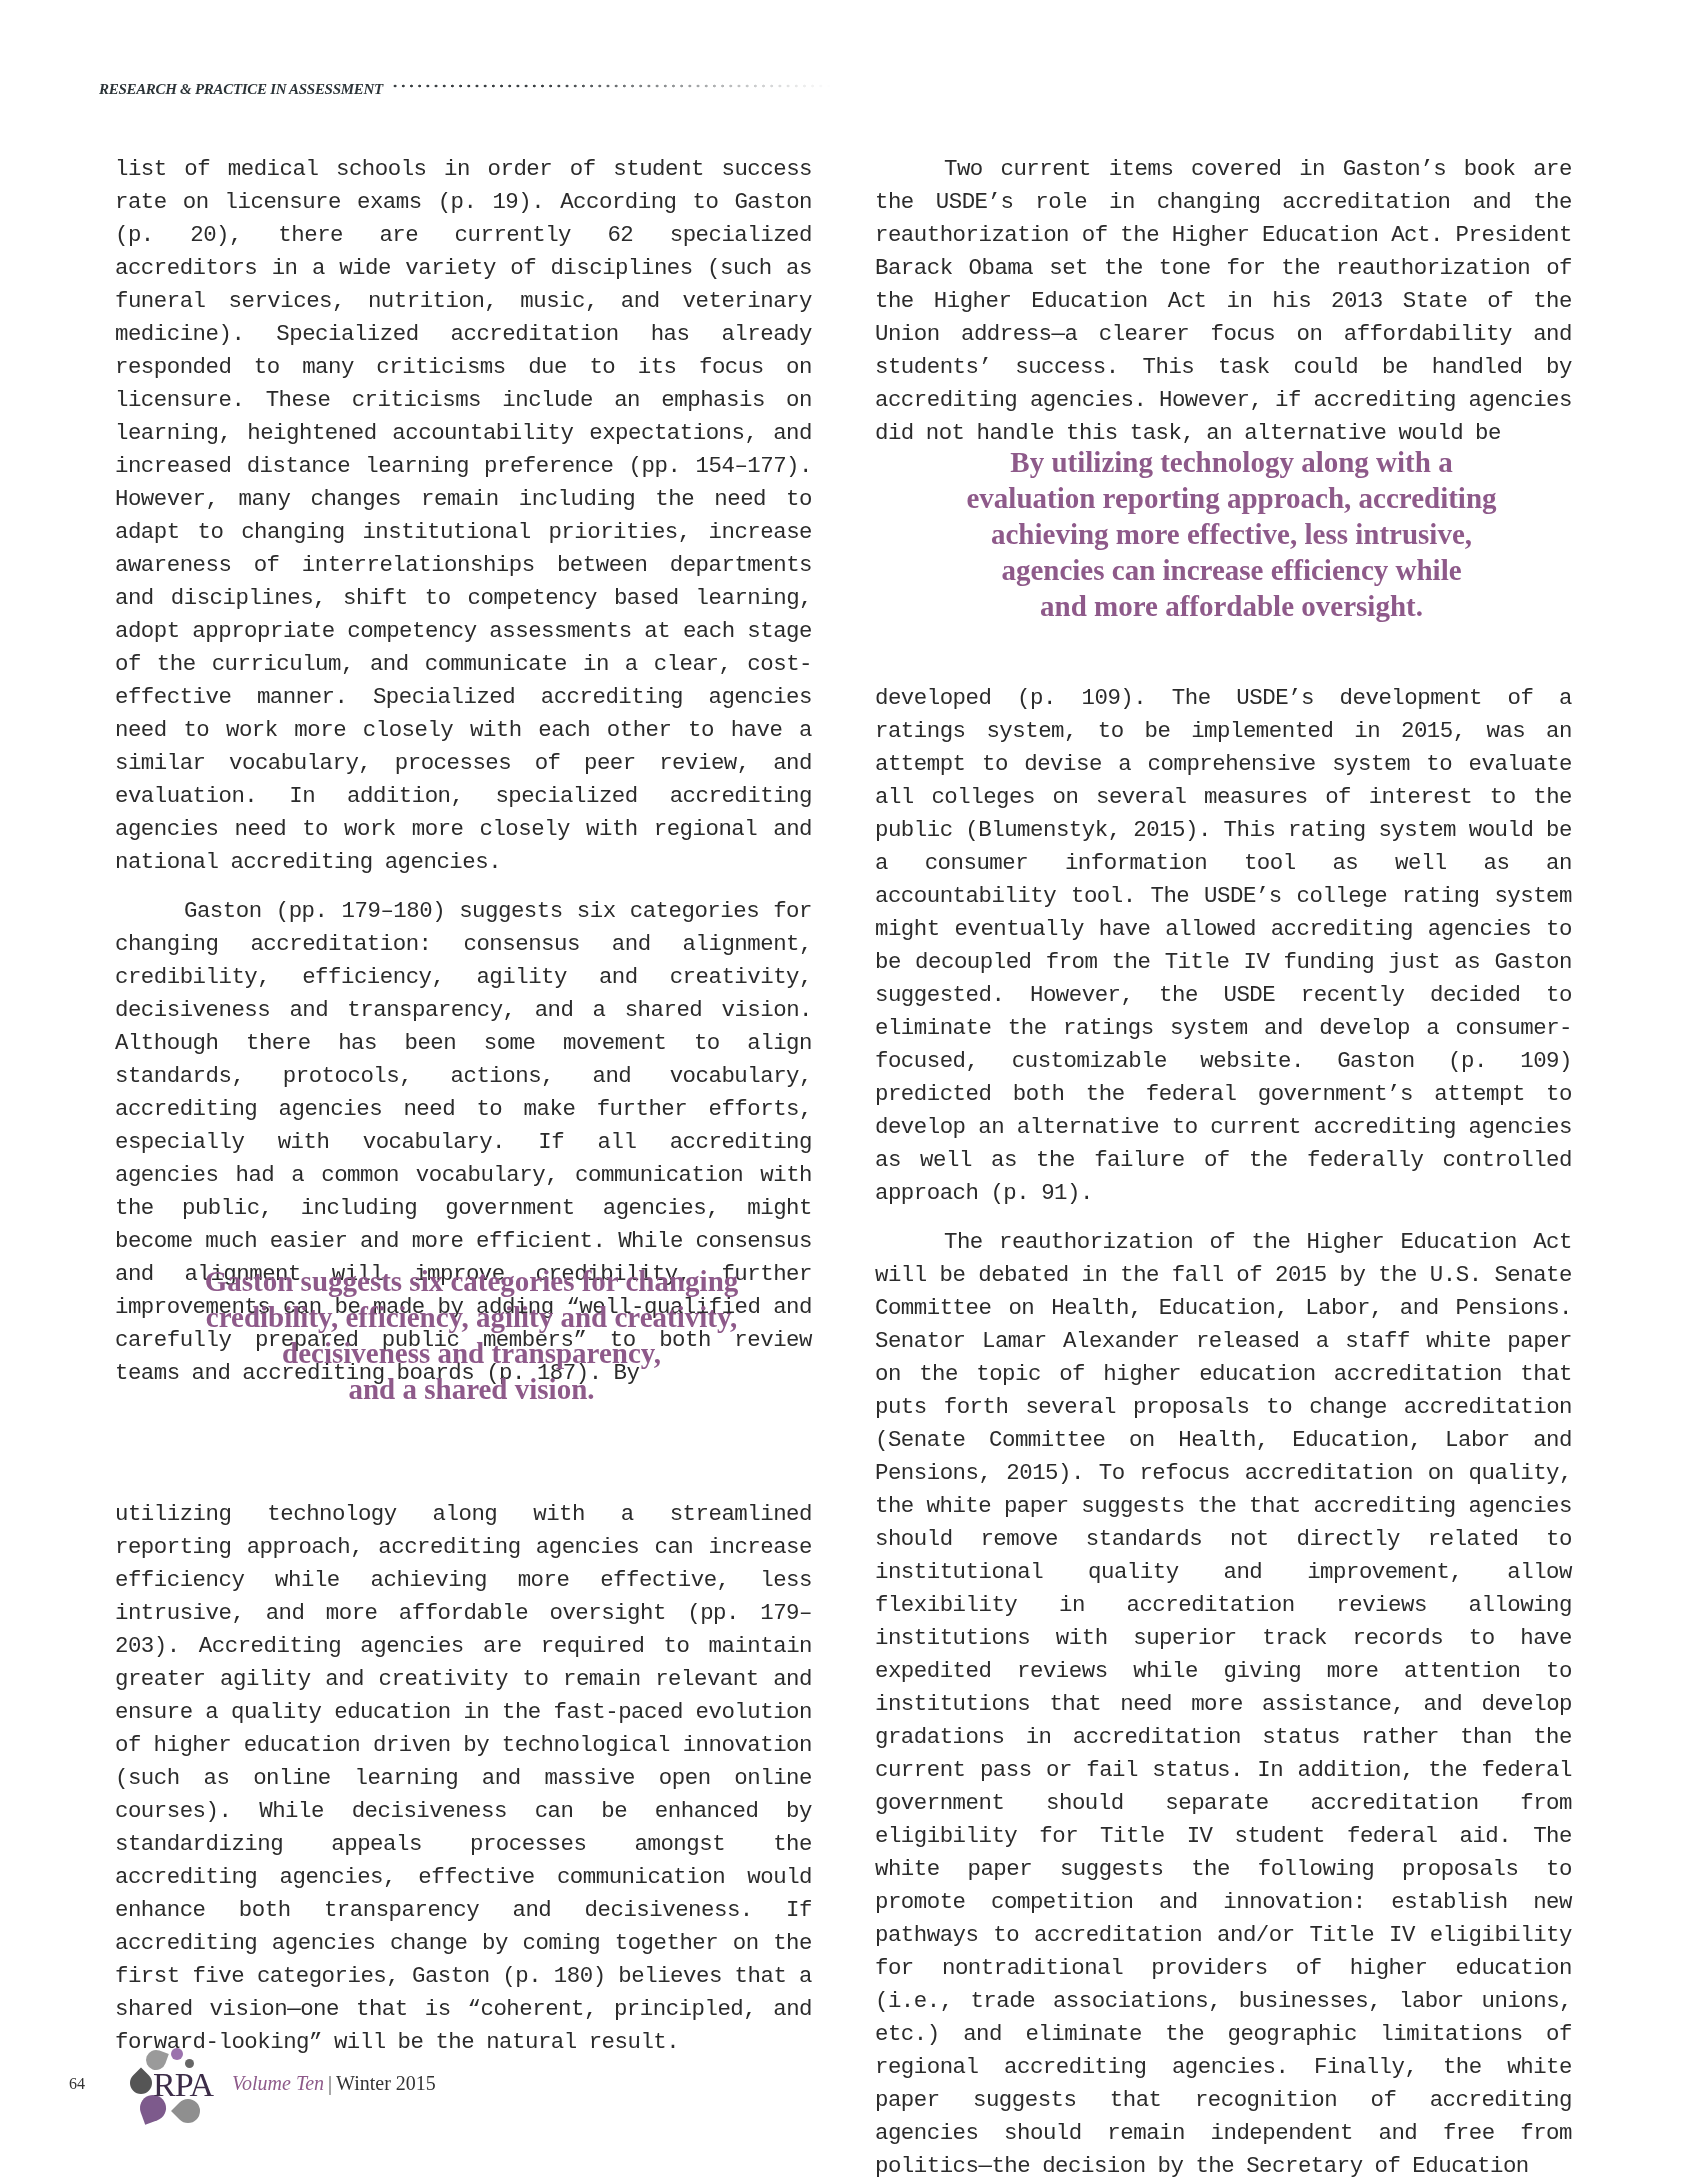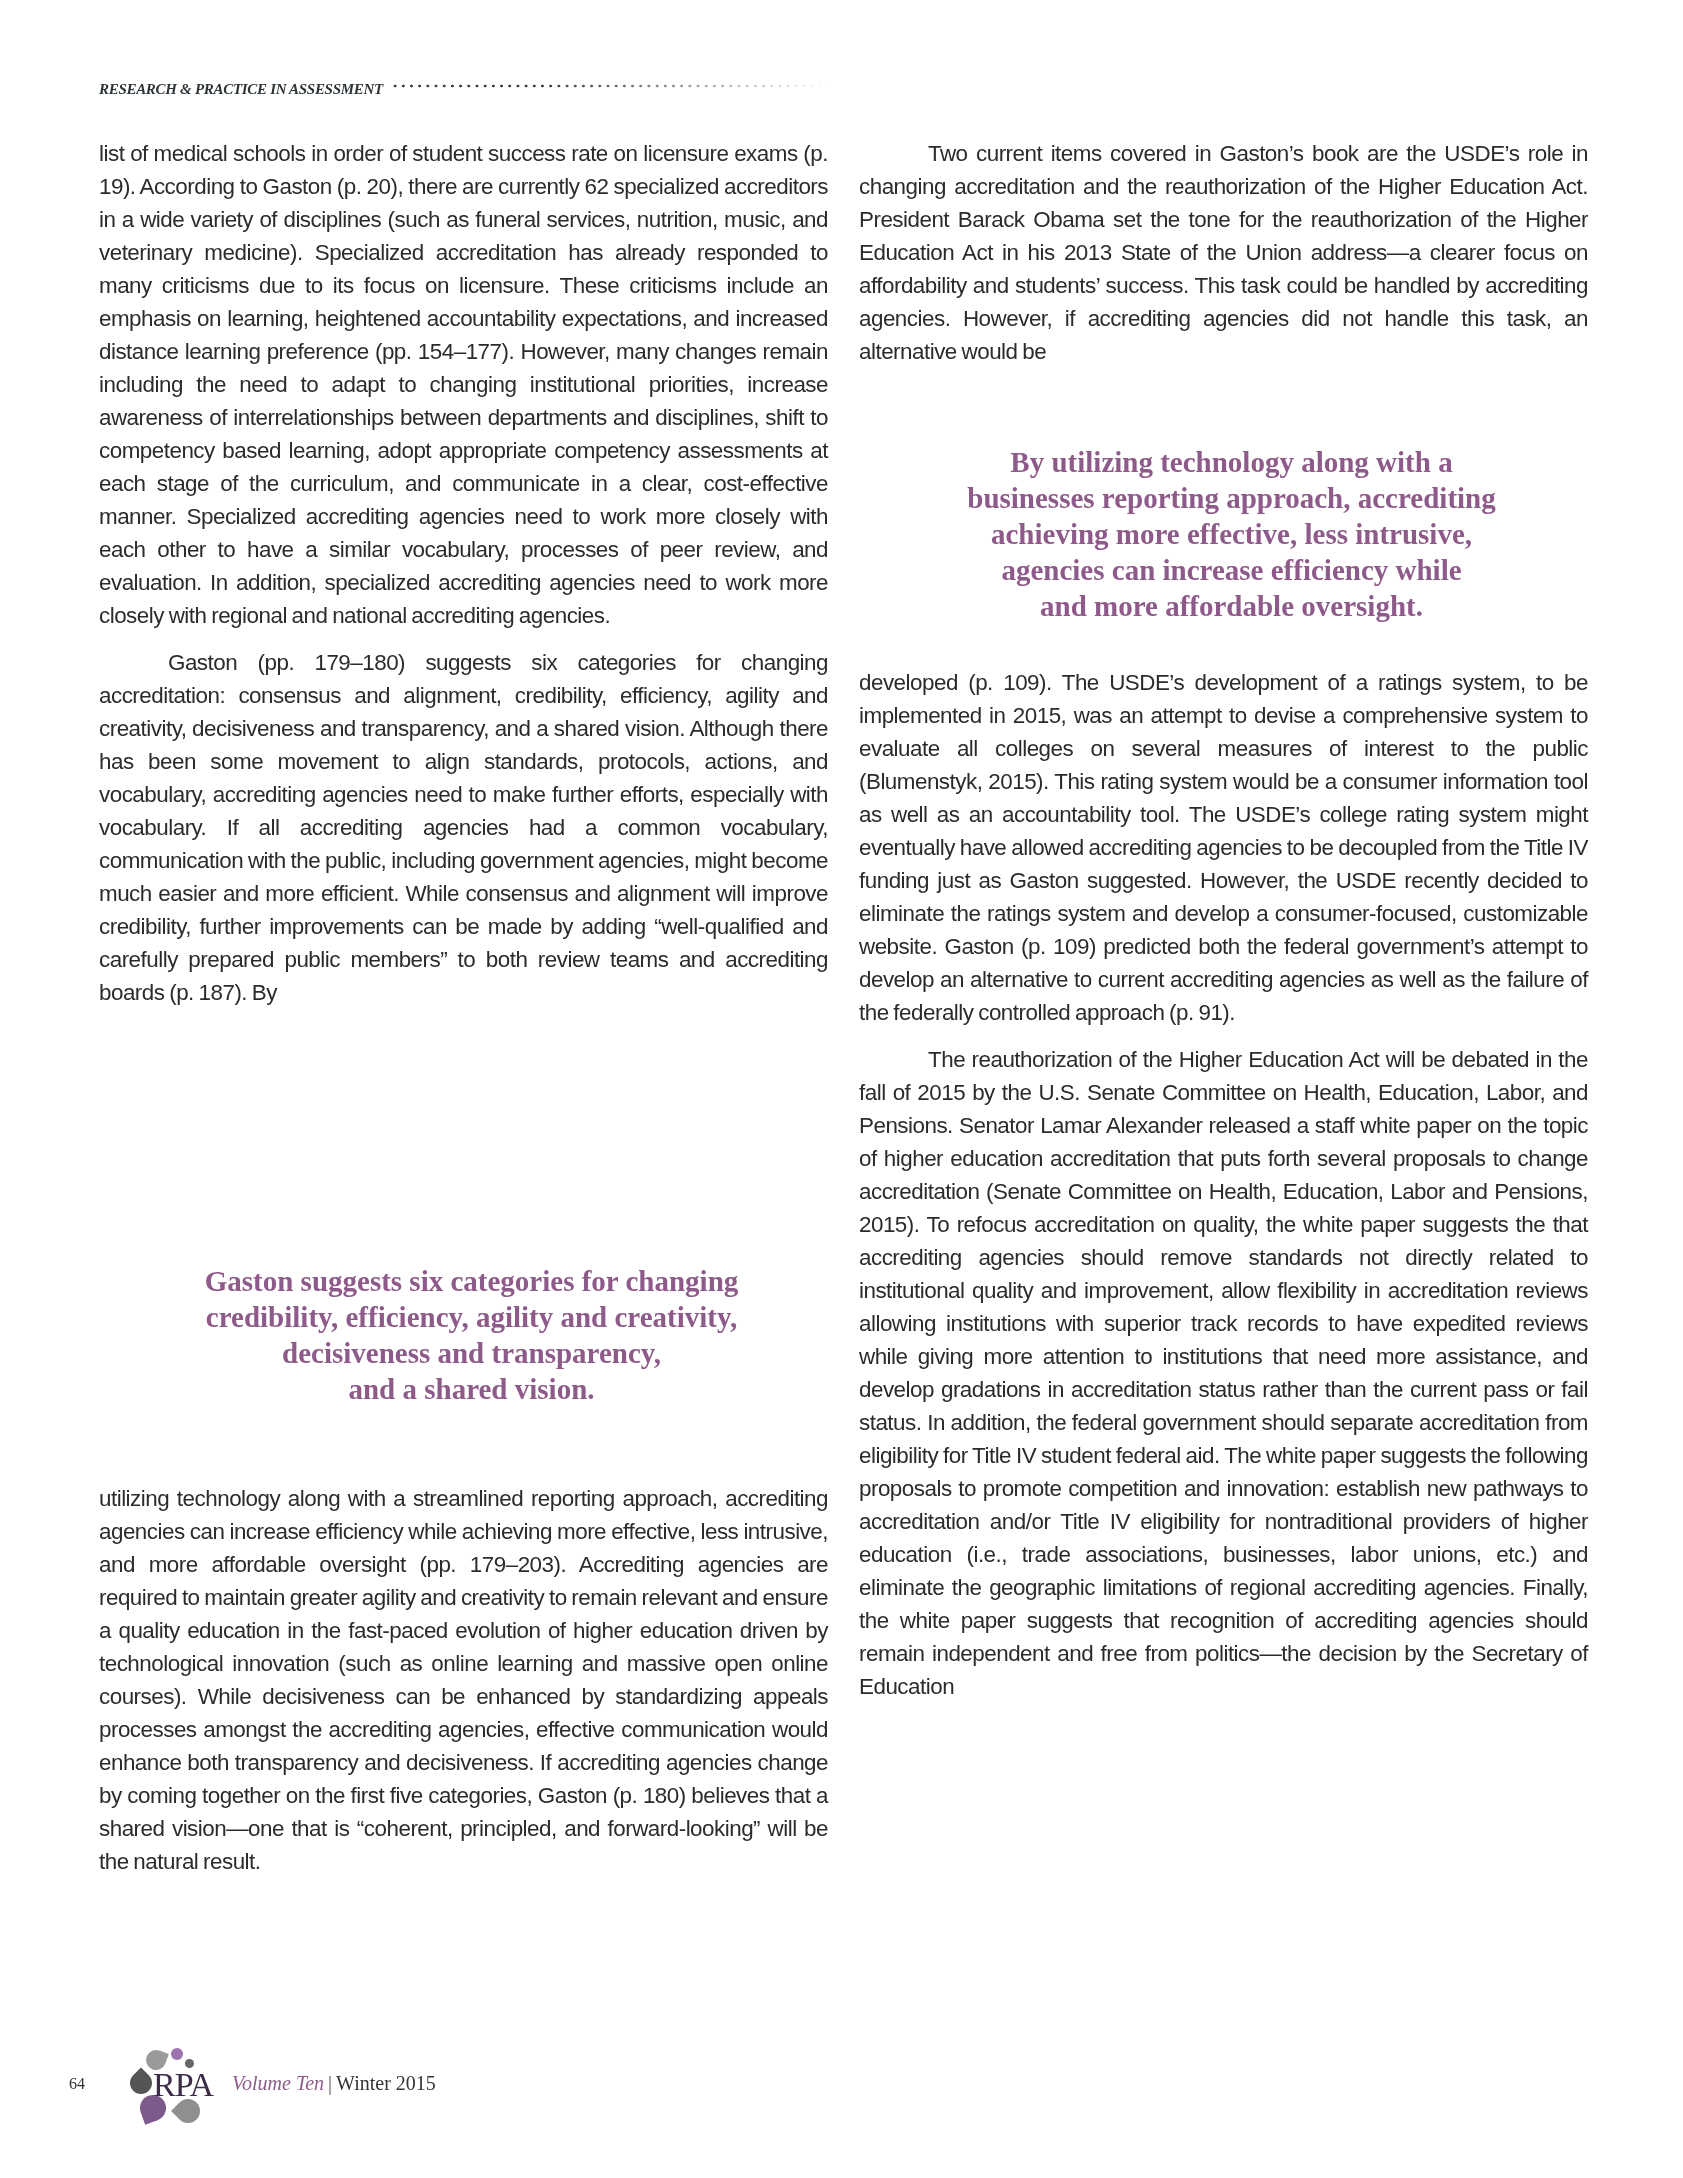--- a/index.html
+++ b/index.html
@@ -13,22 +13,22 @@
   .running-head .dots { flex: 1; height: 4px; margin-left: 8px; margin-top: 3px;
                   background-image: radial-gradient(circle, #3a3f42 1.3px, transparent 1.6px);
                   background-size: 8.2px 4px; background-repeat: repeat-x;
                   -webkit-mask-image: linear-gradient(to right, #000 0%, #000 35%, rgba(0,0,0,0) 100%);
                   mask-image: linear-gradient(to right, #000 0%, #000 35%, rgba(0,0,0,0) 100%); }
 
   .column { position: absolute; width: 729px; }
   .col-left { left: 99px; top: 137px; }
   .col-right { left: 859px; top: 137px; }
 
-  .para { font-family: Liberation Sans, sans-serif; font-size: 22.4px; line-height: 33px;
-          text-align: justify; margin: 0; letter-spacing: -0.5px; word-spacing: -1px;
+  .para { font-family: Liberation Mono, monospace; font-size: 22.4px; line-height: 33px;
+          text-align: justify; margin: 16px; letter-spacing: -0.5px; word-spacing: -1px;
           color: #2b2b2b; font-stretch: condensed; }
   .para.indent { text-indent: 69px; }
   .para + .para { margin-top: 13px; }
 
   .pull { font-family: "Liberation Serif", serif; font-weight: bold; color: #8e5a8a;
           font-size: 29px; line-height: 36px; text-align: center; margin: 8px; }
   .pull-left { position: absolute; left: 99px; top: 1255px; width: 729px; }
   .pull-right { position: absolute; left: 859px; top: 436px; width: 729px; }
 
   .footer { position: absolute; left: 69px; top: 2044px; height: 79px; display: flex; align-items: center; }
@@ -65,21 +65,21 @@
 <div class="column" style="left:99px; top:1482px;">
   <p class="para">utilizing technology along with a streamlined reporting approach, accrediting agencies can increase efficiency while achieving more effective, less intrusive, and more affordable oversight (pp. 179–203). Accrediting agencies are required to maintain greater agility and creativity to remain relevant and ensure a quality education in the fast-paced evolution of higher education driven by technological innovation (such as online learning and massive open online courses). While decisiveness can be enhanced by standardizing appeals processes amongst the accrediting agencies, effective communication would enhance both transparency and decisiveness. If accrediting agencies change by coming together on the first five categories, Gaston (p. 180) believes that a shared vision—one that is “coherent, principled, and forward-looking” will be the natural result.</p>
 </div>
 
 <div class="column col-right">
   <p class="para indent">Two current items covered in Gaston’s book are the USDE’s role in changing accreditation and the reauthorization of the Higher Education Act. President Barack Obama set the tone for the reauthorization of the Higher Education Act in his 2013 State of the Union address—a clearer focus on affordability and students’ success. This task could be handled by accrediting agencies. However, if accrediting agencies did not handle this task, an alternative would be</p>
 </div>
 
 <div class="pull pull-right">
   <div>By utilizing technology along with a</div>
-  <div>businesses reporting approach, accrediting</div>
+  <div>evaluation reporting approach, accrediting</div>
   <div>achieving more effective, less intrusive,</div>
   <div>agencies can increase efficiency while</div>
   <div>and more affordable oversight.</div>
 </div>
 
 <div class="column" style="left:859px; top:666px;">
   <p class="para">developed (p. 109). The USDE’s development of a ratings system, to be implemented in 2015, was an attempt to devise a comprehensive system to evaluate all colleges on several measures of interest to the public (Blumenstyk, 2015). This rating system would be a consumer information tool as well as an accountability tool. The USDE’s college rating system might eventually have allowed accrediting agencies to be decoupled from the Title IV funding just as Gaston suggested. However, the USDE recently decided to eliminate the ratings system and develop a consumer-focused, customizable website. Gaston (p. 109) predicted both the federal government’s attempt to develop an alternative to current accrediting agencies as well as the failure of the federally controlled approach (p. 91).</p>
   <p class="para indent" style="margin-top:14px;">The reauthorization of the Higher Education Act will be debated in the fall of 2015 by the U.S. Senate Committee on Health, Education, Labor, and Pensions. Senator Lamar Alexander released a staff white paper on the topic of higher education accreditation that puts forth several proposals to change accreditation (Senate Committee on Health, Education, Labor and Pensions, 2015). To refocus accreditation on quality, the white paper suggests the that accrediting agencies should remove standards not directly related to institutional quality and improvement, allow flexibility in accreditation reviews allowing institutions with superior track records to have expedited reviews while giving more attention to institutions that need more assistance, and develop gradations in accreditation status rather than the current pass or fail status. In addition, the federal government should separate accreditation from eligibility for Title IV student federal aid. The white paper suggests the following proposals to promote competition and innovation: establish new pathways to accreditation and/or Title IV eligibility for nontraditional providers of higher education (i.e., trade associations, businesses, labor unions, etc.) and eliminate the geographic limitations of regional accrediting agencies. Finally, the white paper suggests that recognition of accrediting agencies should remain independent and free from politics—the decision by the Secretary of Education</p>
 </div>
 

